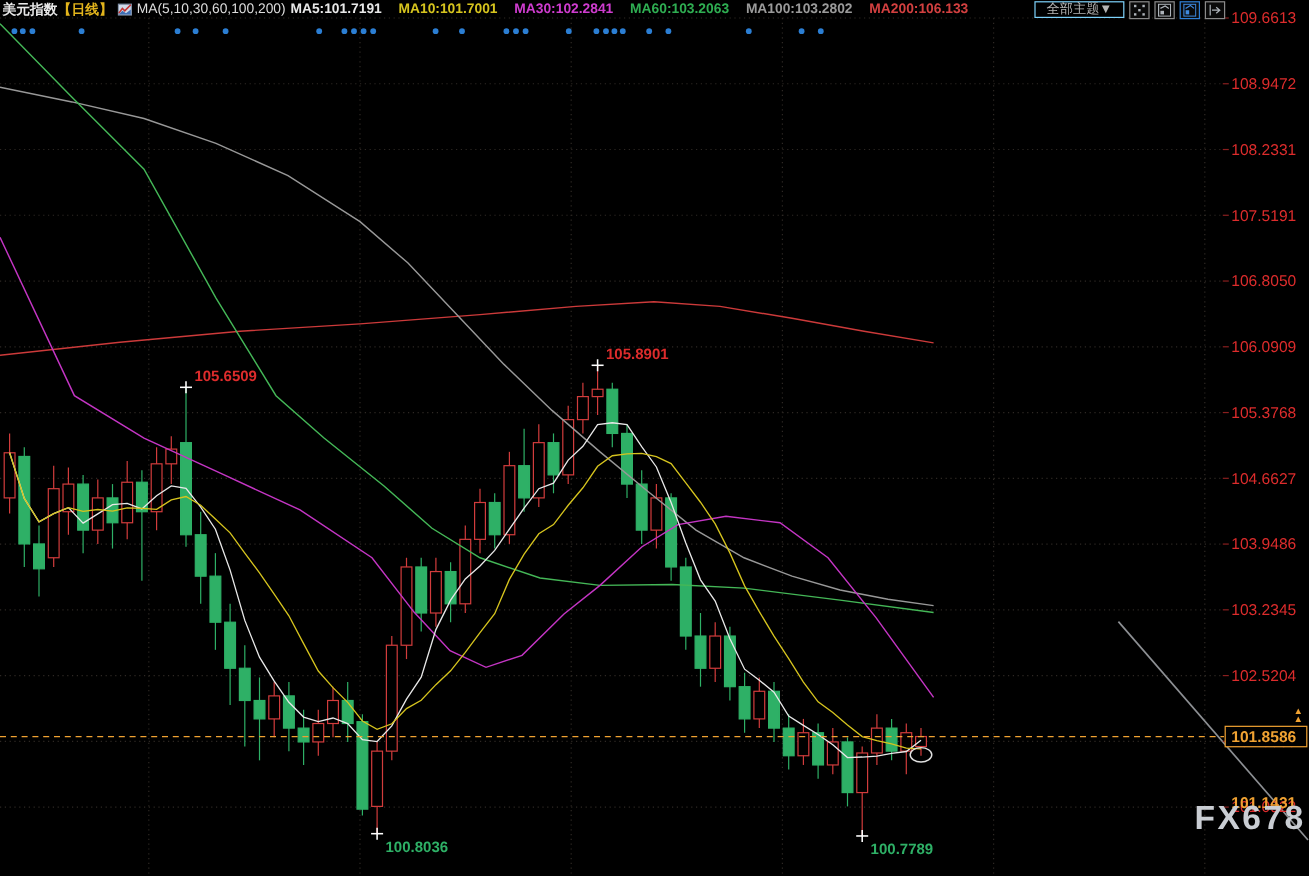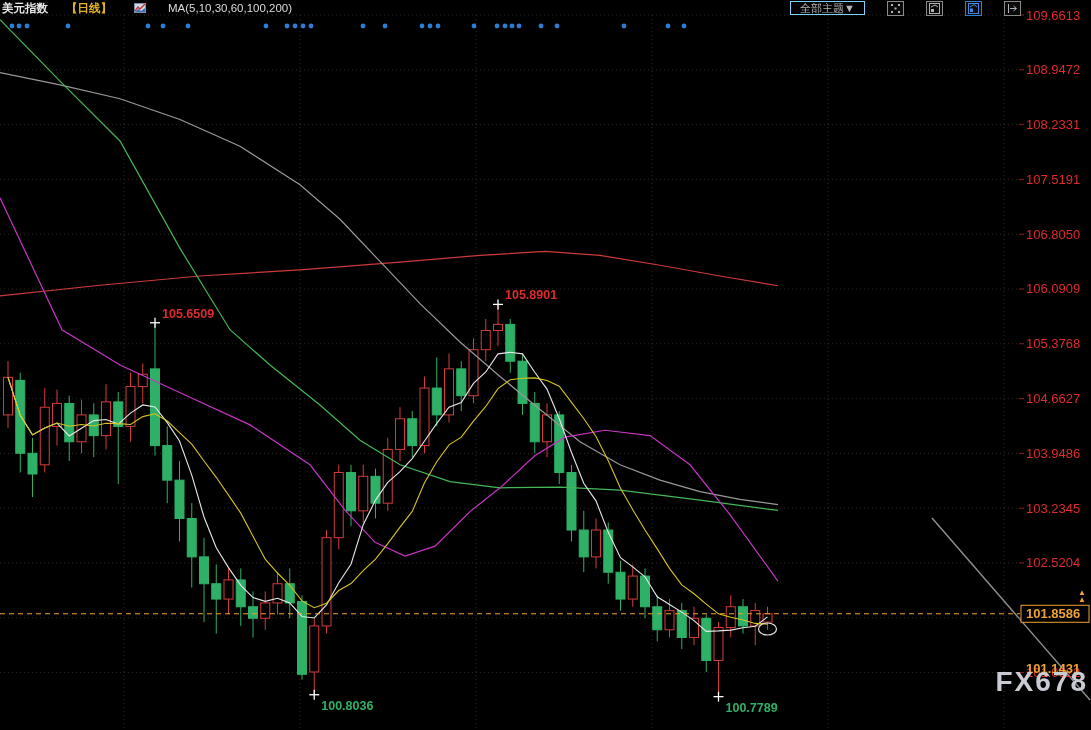--- a/index.html
+++ b/index.html
@@ -1,19 +1,19 @@
 <!DOCTYPE html>
 <html><head>
 <meta charset="utf-8">
 <style>
   html,body{margin:0;padding:0;background:#000;}
   body{width:1091px;height:730px;position:relative;overflow:hidden;
        font-family:"Liberation Sans","DejaVu Sans",sans-serif;}
   .topbar{position:absolute;top:0;left:0;width:1091px;height:15px;z-index:3;
-          display:flex;align-items:center;gap:22px;padding:1px 70px 0 2px;box-sizing:border-box;
+          display:flex;align-items:center;gap:4px;padding:1px 70px 0 2px;box-sizing:border-box;
           font-size:11.5px;white-space:nowrap;}
   .t-white{color:#e8e8e8;font-weight:bold;}
   .t-plain{color:#dcdcdc;text-align:center;}
   .t-yellow{color:#e2b41c;font-weight:bold;}
   .ma-values{display:flex;gap:14px;}
   .ma-values span{font-weight:bold;}
   .theme-btn{margin-left:auto;background:transparent;border:1px solid #7dd3fc;color:#b5b5b5;
              font-size:11px;height:14px;line-height:11px;padding:0 9px;cursor:pointer;
              font-family:inherit;}
   .iconbtn{width:15px;height:13px;border:1px solid #8a8a8a;display:inline-flex;
@@ -31,20 +31,28 @@
   <span class="t-white">美元指数</span>
   <span class="t-yellow" style="margin-left:-4px;">【日线】</span>
   <span class="mini-ico">
     <svg width="12" height="12" viewBox="0 0 12 12">
       <rect x="0.5" y="1.5" width="11" height="9" fill="#cfd9e8" stroke="#7f8fa6"></rect>
       <path d="M1 9 L4 5 L6 7 L11 2" stroke="#c23333" stroke-width="1.3" fill="none"></path>
       <path d="M1 10 L4 7 L7 9 L11 6 L11 10 Z" fill="#3f6fb5"></path>
     </svg>
   </span>
   <span class="t-plain">MA(5,10,30,60,100,200)</span>
+  <span class="ma-values">
+      <span style="color: rgb(232, 232, 232);">MA5:101.7191</span>
+      <span style="color: rgb(214, 196, 30);">MA10:101.7001</span>
+      <span style="color: rgb(207, 60, 207);">MA30:102.2841</span>
+      <span style="color: rgb(47, 174, 82);">MA60:103.2063</span>
+      <span style="color: rgb(154, 154, 154);">MA100:103.2802</span>
+      <span style="color: rgb(211, 64, 64);">MA200:106.133</span>
+    </span>
   <button class="theme-btn">全部主题▼</button>
   <span class="iconbtn">
     <svg width="11" height="11" viewBox="0 0 11 11">
       <g fill="#aeb4ba">
           <rect x="1" y="1" width="2" height="2"></rect>
           <rect x="8" y="1" width="2" height="2"></rect>
       <rect x="4.5" y="4.5" width="2" height="2"></rect>
           <rect x="1" y="8" width="2" height="2"></rect>
           <rect x="8" y="8" width="2" height="2"></rect>
         </g>

